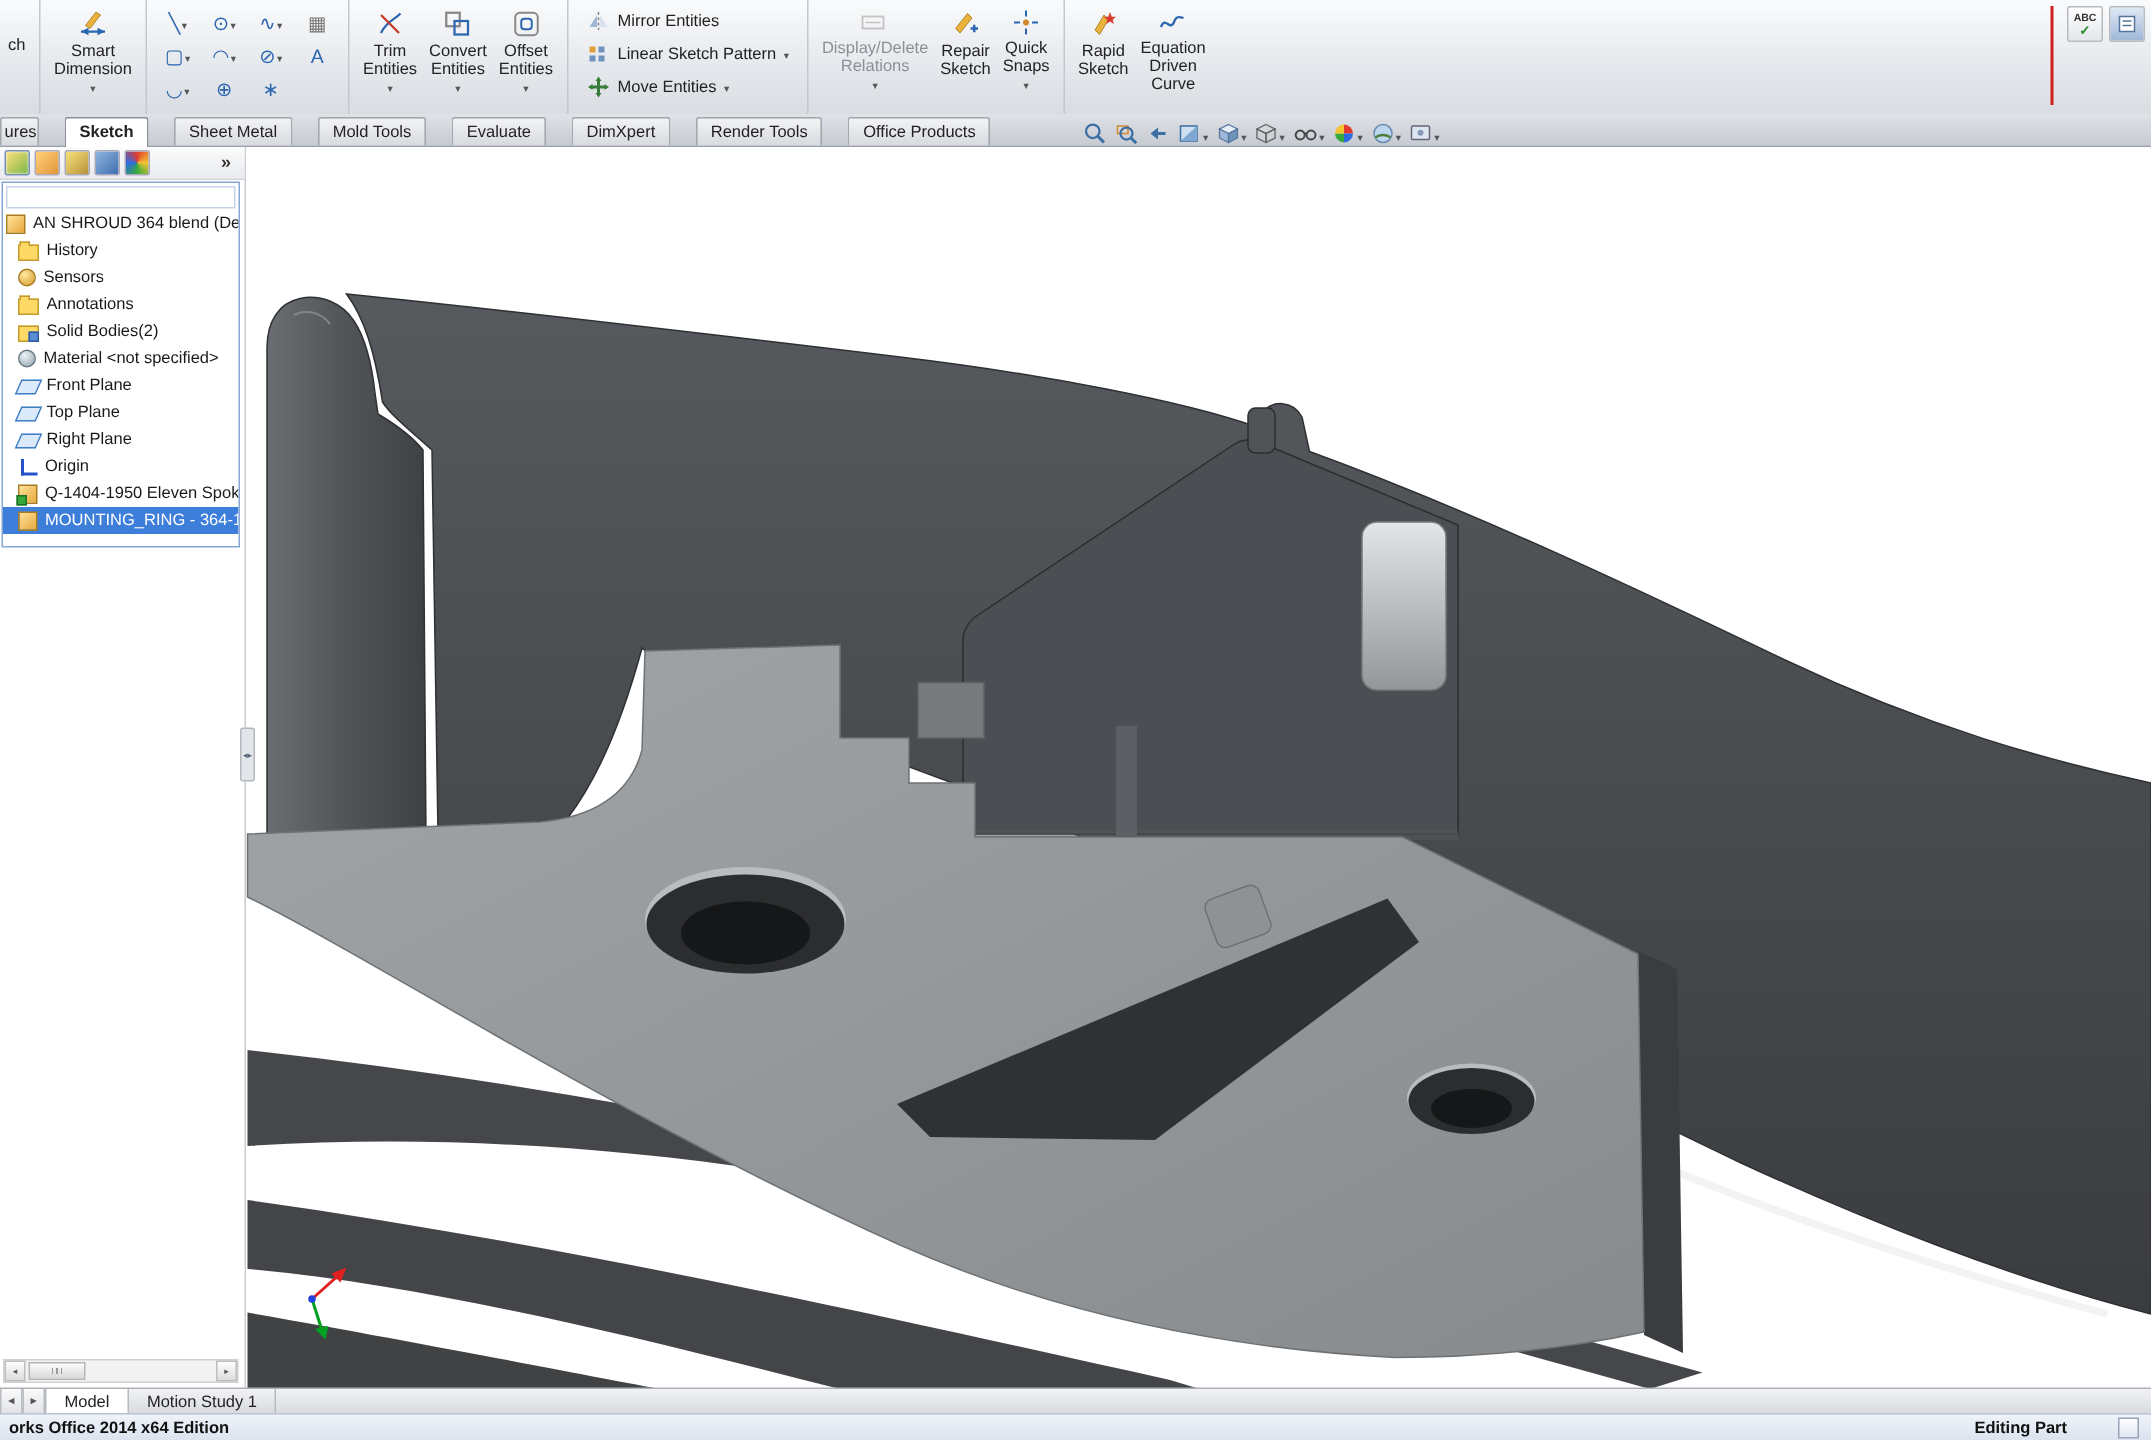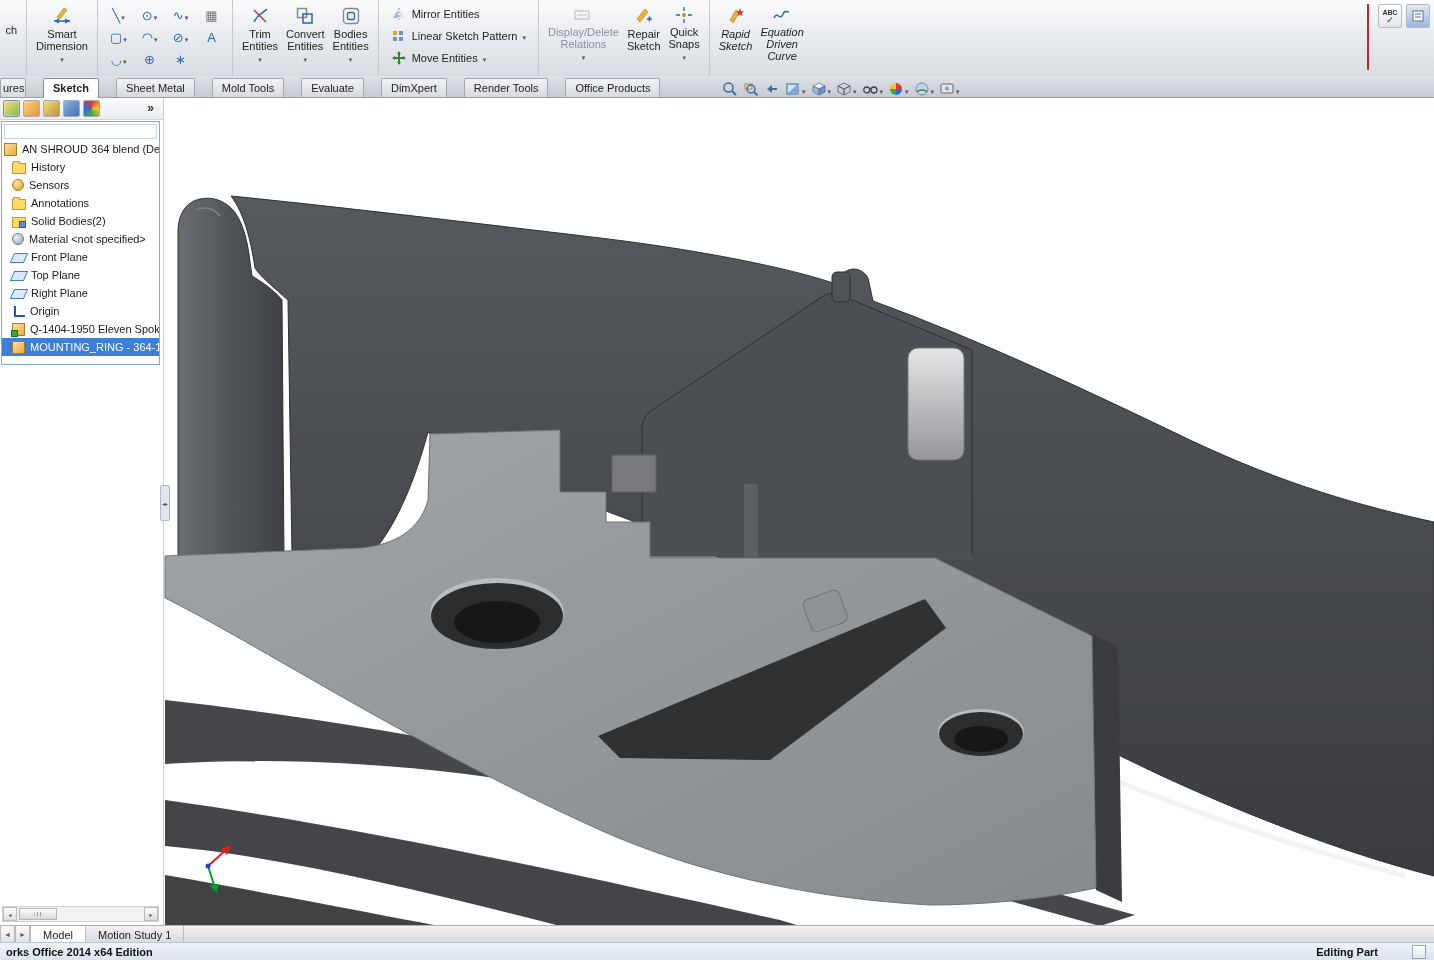--- a/index.html
+++ b/index.html
@@ -4,21 +4,21 @@
 <style>
   html,body{margin:0;padding:0;background:#888;}
   .app{position:relative;width:1434px;height:960px;background:#ffffff;overflow:hidden;
        font-family:"Liberation Sans","DejaVu Sans",sans-serif;font-size:11px;color:#1a1a1a;}
 
   
   .ribbon{position:absolute;left:0;top:0;width:100%;height:76px;z-index:30;
           background:linear-gradient(#fafbfc,#e6e9ed 55%,#d9dce1);border-bottom:1px solid #a9adb3;
           display:flex;align-items:stretch;}
   .rgroup{display:flex;align-items:flex-start;padding:3px 5px;border-right:1px solid #c4c8cd;position:relative;}
-  .rgroup.last{border-right:none;font-style:italic;}
+  .rgroup.last{border-right:none;}
   .bigbtn{display:flex;flex-direction:column;align-items:center;justify-content:flex-start;
           background:transparent;border:none;padding:3px 4px 1px;font:inherit;color:#222;cursor:default;height:68px;}
   .bigbtn .lbl{white-space:pre-line;text-align:center;line-height:12px;margin-top:2px;}
   .bigbtn.disabled{color:#8b9097;}
   .bigbtn.disabled svg{opacity:.55;}
   .cari{display:inline-block;}
   .cari::after{content:"▾";font-size:7px;color:#555;line-height:7px;}
   .exitcol{width:16px;overflow:hidden;justify-content:flex-end;}
   .exitcol .lbl{margin-top:18px;}
   
@@ -288,21 +288,21 @@
         </svg>
         <span class="lbl">Convert
 Entities</span>
         <span class="cari"></span>
       </button>
       <button class="bigbtn">
         <svg width="20" height="20">
           <rect x="2.5" y="2.5" width="15" height="15" rx="3" fill="none" stroke="#888" stroke-width="1.3"></rect>
           <rect x="6.5" y="6.5" width="7" height="7" rx="2" fill="none" stroke="#2b66b0" stroke-width="1.3"></rect>
         </svg>
-        <span class="lbl">Bodies
+        <span class="lbl">Offset
 Entities</span>
         <span class="cari"></span>
       </button>
     </div>
 
     <div class="rowgroup">
       <button class="rowbtn">
         <svg width="16" height="16">
           <polygon points="2,12 7,4 7,12" fill="#9fb8d8"></polygon>
           <polygon points="14,12 9,4 9,12" fill="#d8e2ee"></polygon>

